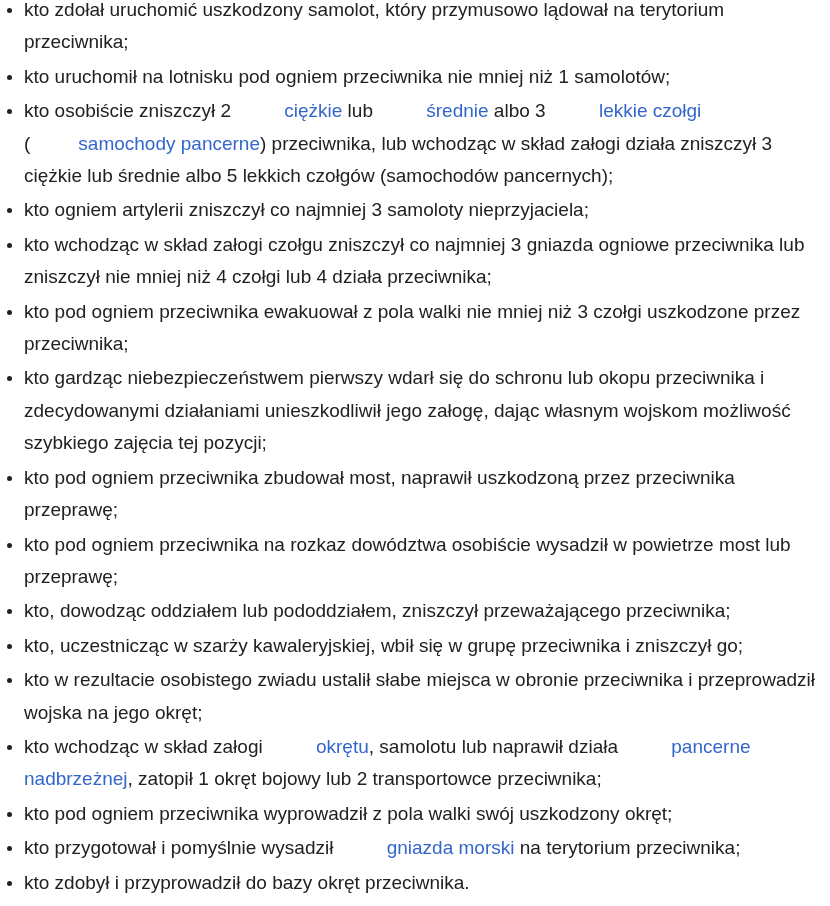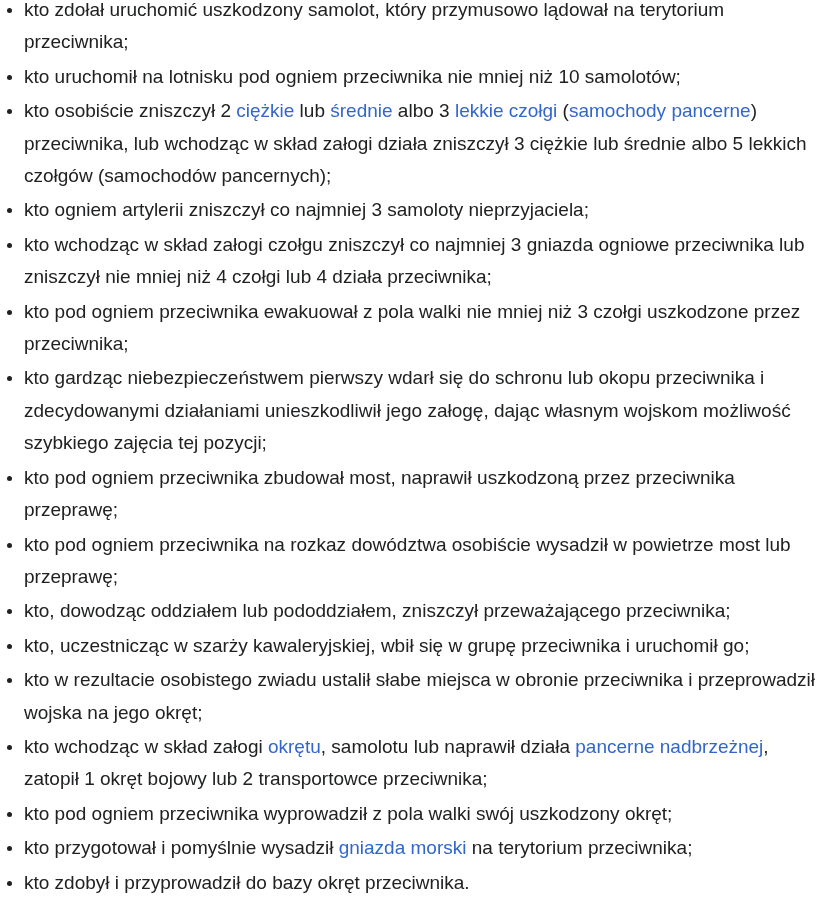--- a/index.html
+++ b/index.html
@@ -30,37 +30,38 @@
     margin: 0 0 2px 0;
   }
   ul.criteria li::marker {
     color: var(--text);
     font-size: 0.85em;
   }
   a.wiki-link {
     color: var(--link);
     text-decoration: none;
     cursor: pointer;
+    margin-left: 48px;
   }
 </style>
 </head>
 <body>
 
 <main>
   <ul class="criteria" id="criteria-list">
       <li><span>kto zdołał uruchomić uszkodzony samolot, który przymusowo lądował na terytorium przeciwnika;</span></li>
-      <li><span>kto uruchomił na lotnisku pod ogniem przeciwnika nie mniej niż 10 samolotów;</span></li>
+      <li><span>kto uruchomił na lotnisku pod ogniem przeciwnika nie mniej niż 1 samolotów;</span></li>
       <li><span>kto osobiście zniszczył 2 </span><a class="wiki-link" href="#">ciężkie</a><span> lub </span><a class="wiki-link" href="#">średnie</a><span> albo 3 </span><a class="wiki-link" href="#">lekkie czołgi</a><span> (</span><a class="wiki-link" href="#">samochody pancerne</a><span>) przeciwnika, lub wchodząc w skład załogi działa zniszczył 3 ciężkie lub średnie albo 5 lekkich czołgów (samochodów pancernych);</span></li>
       <li><span>kto ogniem artylerii zniszczył co najmniej 3 samoloty nieprzyjaciela;</span></li>
       <li><span>kto wchodząc w skład załogi czołgu zniszczył co najmniej 3 gniazda ogniowe przeciwnika lub zniszczył nie mniej niż 4 czołgi lub 4 działa przeciwnika;</span></li>
       <li><span>kto pod ogniem przeciwnika ewakuował z pola walki nie mniej niż 3 czołgi uszkodzone przez przeciwnika;</span></li>
       <li><span>kto gardząc niebezpieczeństwem pierwszy wdarł się do schronu lub okopu przeciwnika i zdecydowanymi działaniami unieszkodliwił jego załogę, dając własnym wojskom możliwość szybkiego zajęcia tej pozycji;</span></li>
       <li><span>kto pod ogniem przeciwnika zbudował most, naprawił uszkodzoną przez przeciwnika przeprawę;</span></li>
       <li><span>kto pod ogniem przeciwnika na rozkaz dowództwa osobiście wysadził w powietrze most lub przeprawę;</span></li>
       <li><span>kto, dowodząc oddziałem lub pododdziałem, zniszczył przeważającego przeciwnika;</span></li>
-      <li><span>kto, uczestnicząc w szarży kawaleryjskiej, wbił się w grupę przeciwnika i uruchomił go;</span></li>
+      <li><span>kto, uczestnicząc w szarży kawaleryjskiej, wbił się w grupę przeciwnika i zniszczył go;</span></li>
       <li><span>kto w rezultacie osobistego zwiadu ustalił słabe miejsca w obronie przeciwnika i przeprowadził wojska na jego okręt;</span></li>
       <li><span>kto wchodząc w skład załogi </span><a class="wiki-link" href="#">okrętu</a><span>, samolotu lub naprawił działa </span><a class="wiki-link" href="#">pancerne nadbrzeżnej</a><span>, zatopił 1 okręt bojowy lub 2 transportowce przeciwnika;</span></li>
       <li><span>kto pod ogniem przeciwnika wyprowadził z pola walki swój uszkodzony okręt;</span></li>
       <li><span>kto przygotował i pomyślnie wysadził </span><a class="wiki-link" href="#">gniazda morski</a><span> na terytorium przeciwnika;</span></li>
       <li><span>kto zdobył i przyprowadził do bazy okręt przeciwnika.</span></li>
     </ul>
 </main>
 
 </body></html>

